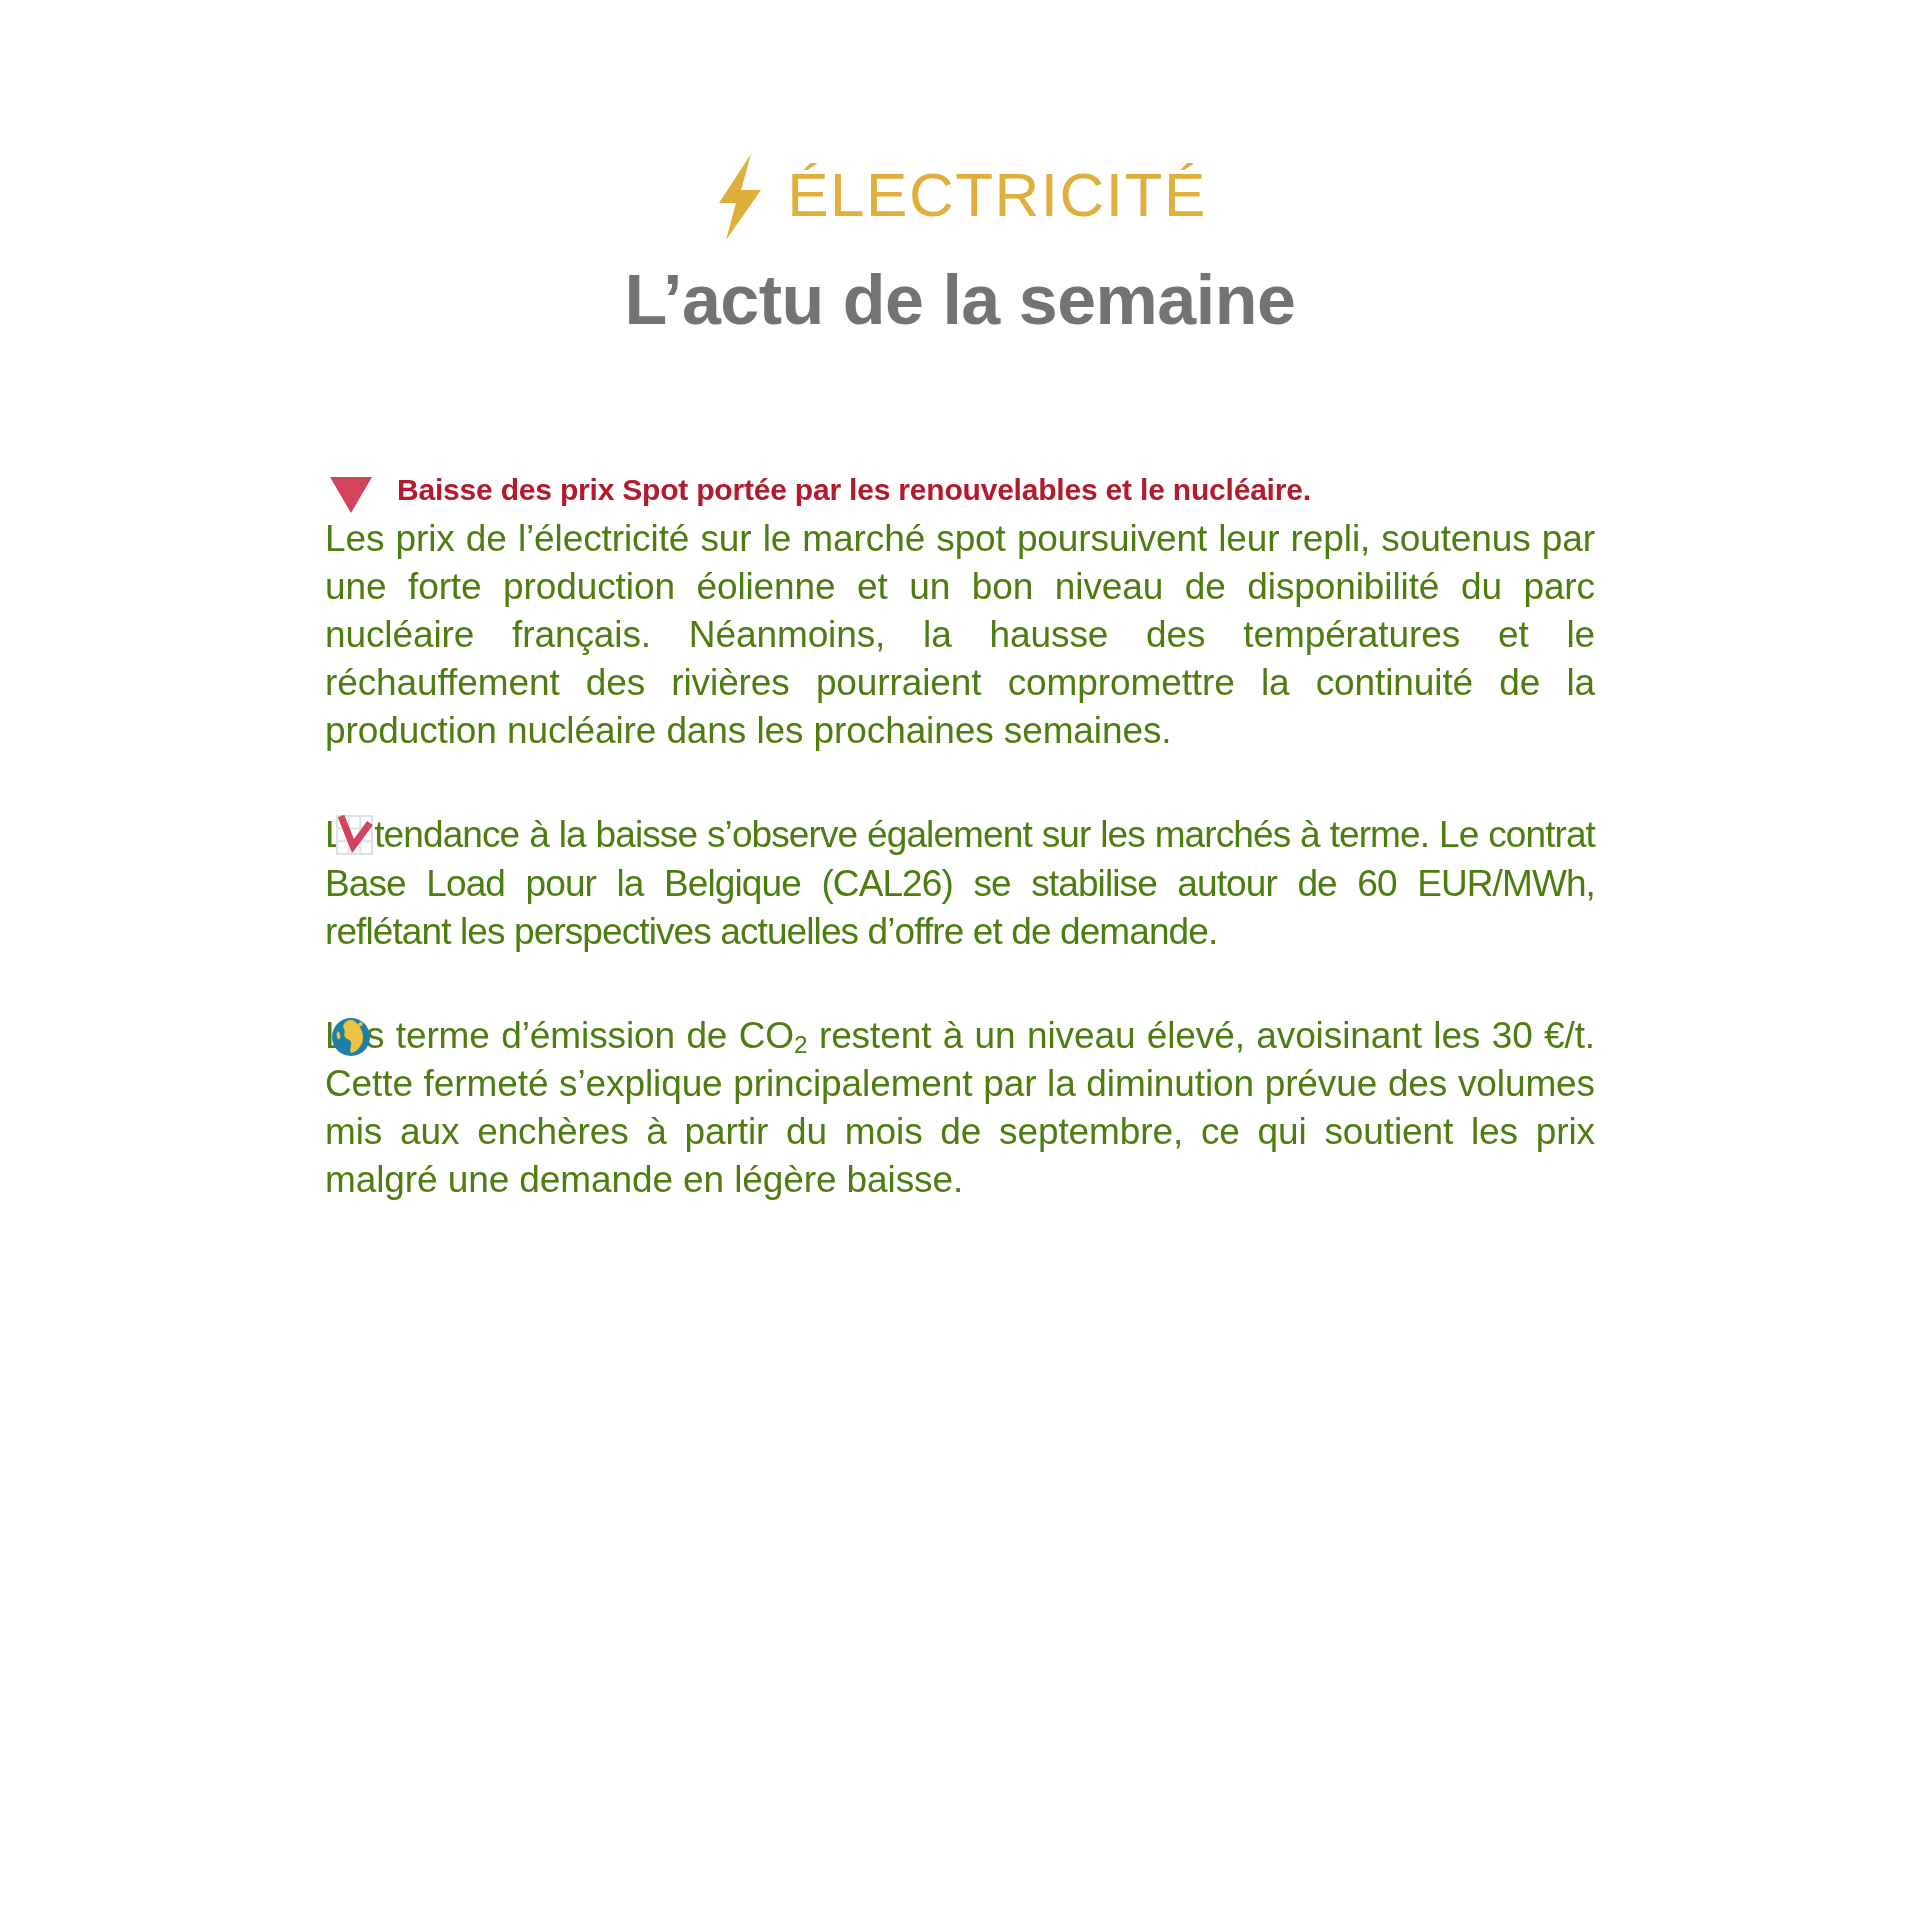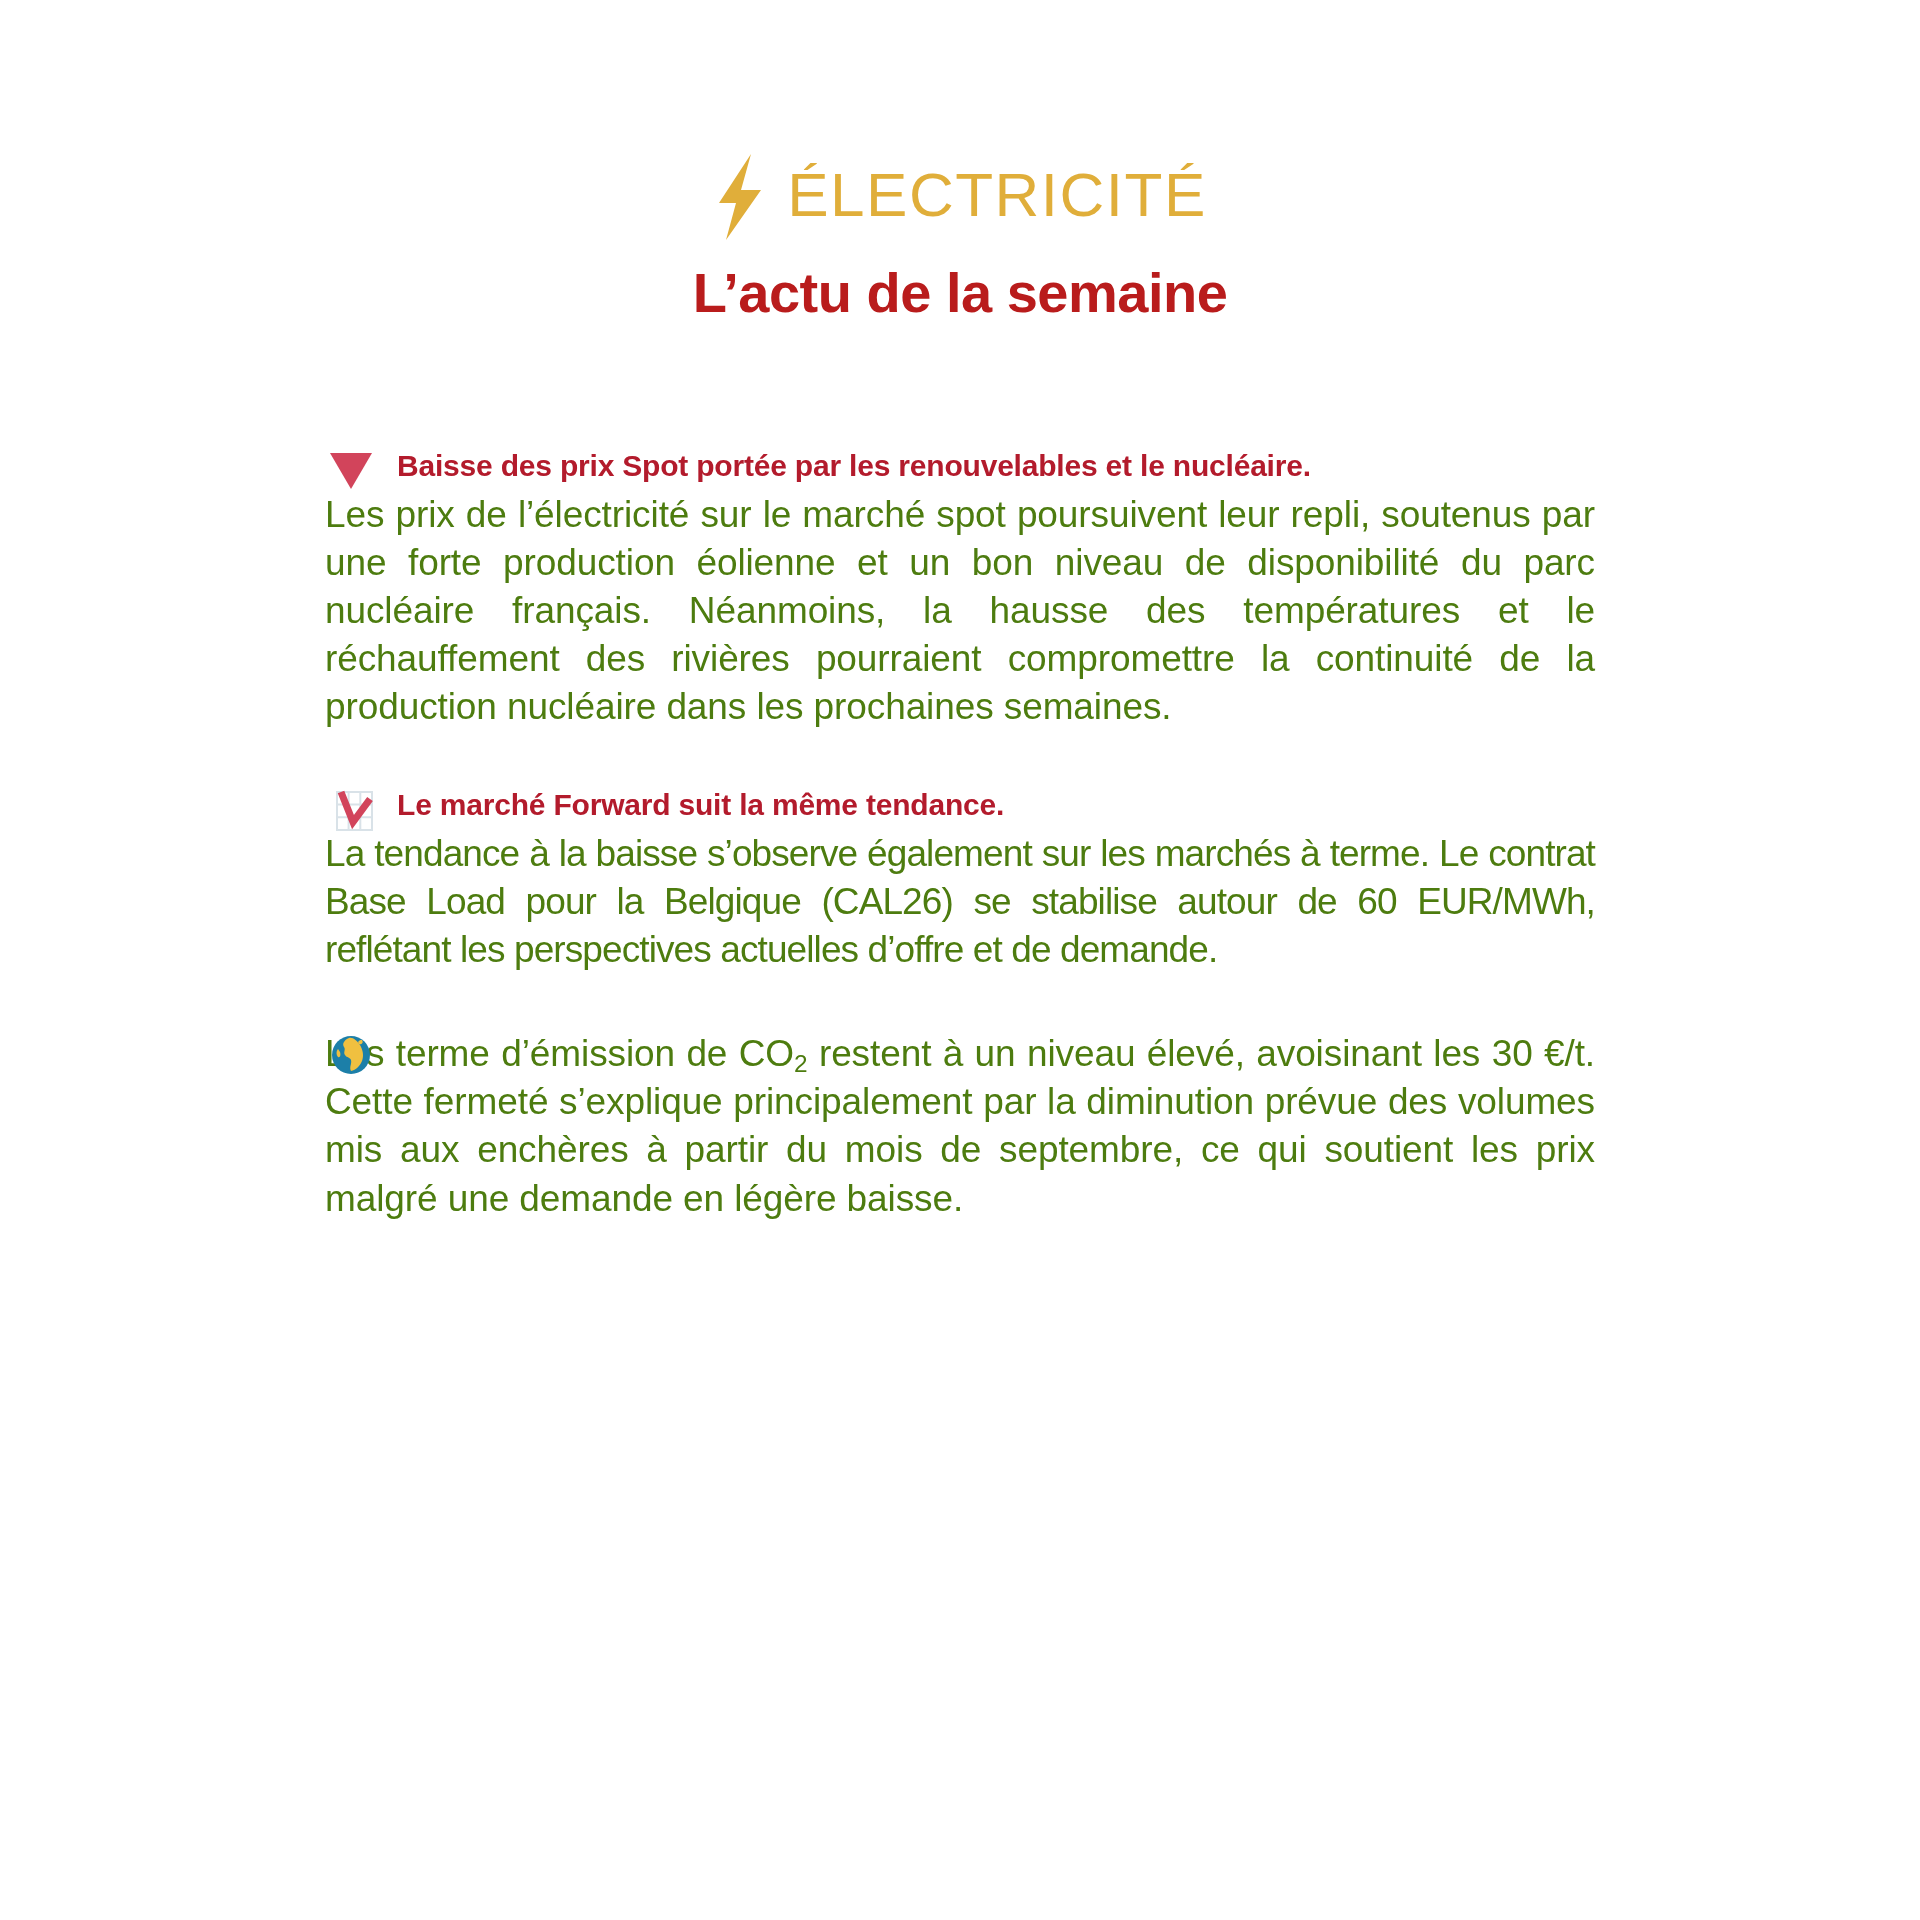--- a/index.html
+++ b/index.html
@@ -49,24 +49,24 @@
     font-size: 62px;
     font-weight: 300;
     letter-spacing: 1.5px;
     color: #E0AE3A;
     white-space: nowrap;
   }
 
   .main-title {
     margin-top: 24px;
     font-family: "Liberation Sans", sans-serif;
-    font-size: 56px;
+    font-size: 70px;
     font-weight: 700;
     letter-spacing: -0.5px;
-    color: #b91c1c;
+    color: #737373;
     line-height: 1.05;
   }
 
   
   .content {
     margin: 0 auto;
     padding-top: 88px;
     width: 1270px;
     box-sizing: border-box;
   }
@@ -161,21 +161,20 @@
             <rect x="9" y="3" width="35" height="38" fill="#FFFFFF" stroke="#D9E2E8" stroke-width="2"></rect>
             <g stroke="#D9E2E8" stroke-width="2">
               <line x1="9" y1="15.6" x2="44" y2="15.6"></line>
               <line x1="9" y1="28.3" x2="44" y2="28.3"></line>
               <line x1="20.6" y1="3" x2="20.6" y2="41"></line>
               <line x1="32.3" y1="3" x2="32.3" y2="41"></line>
             </g>
             <path d="M13 3 L25 33 L42 10" fill="none" stroke="#D2445B" stroke-width="7" stroke-linecap="butt" stroke-linejoin="miter"></path>
           </svg>
         </span>
-        <span>Le marché Forward suit la même tendance.</span>
       </div>
       <p class="sec-body tight">La tendance à la baisse s’observe également sur les marchés à terme. Le contrat Base Load pour la Belgique (CAL26) se stabilise autour de 60 EUR/MWh, reflétant les perspectives actuelles d’offre et de demande.</p>
     </div>
 
     <div class="section">
       <div class="sec-heading">
         <span class="sec-icon">
           <svg width="44" height="44" viewBox="0 0 44 44" xmlns="http://www.w3.org/2000/svg">
             <circle cx="22" cy="23" r="19" fill="#1C7FA8"></circle>
             <path d="M20 6 C15 8 13 12 15 15 C17 18 14 20 16 23 C18 26 21 25 22 28 C23 32 20 35 22 39 C27 38 31 34 33 29 C35 24 34 18 31 13 C28 9 24 5 20 6 Z" fill="#F0C040"></path>

